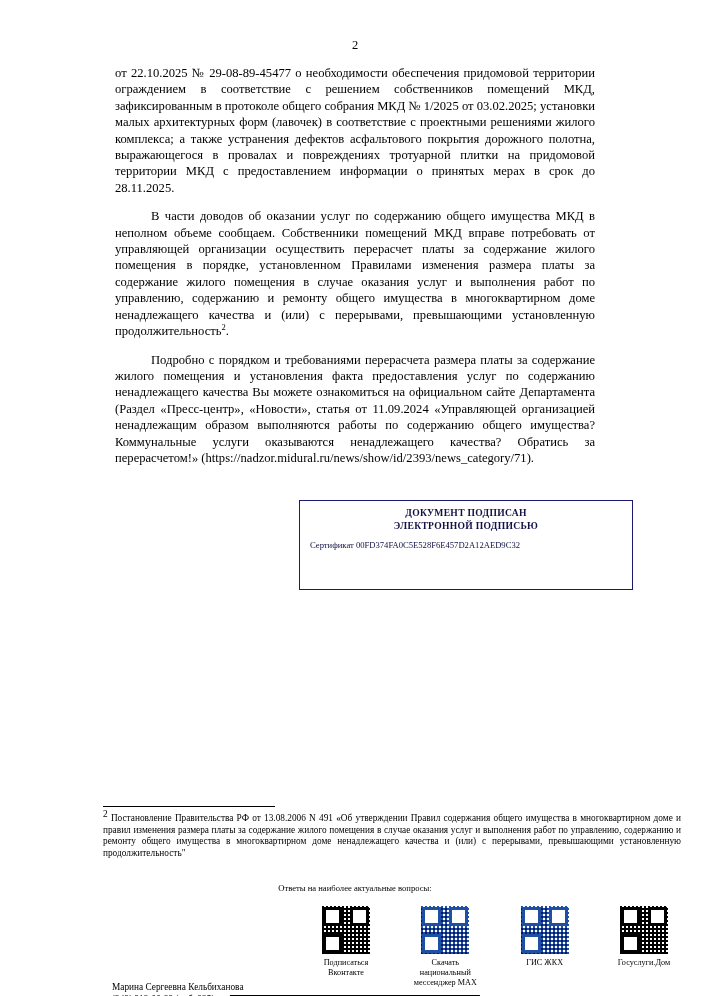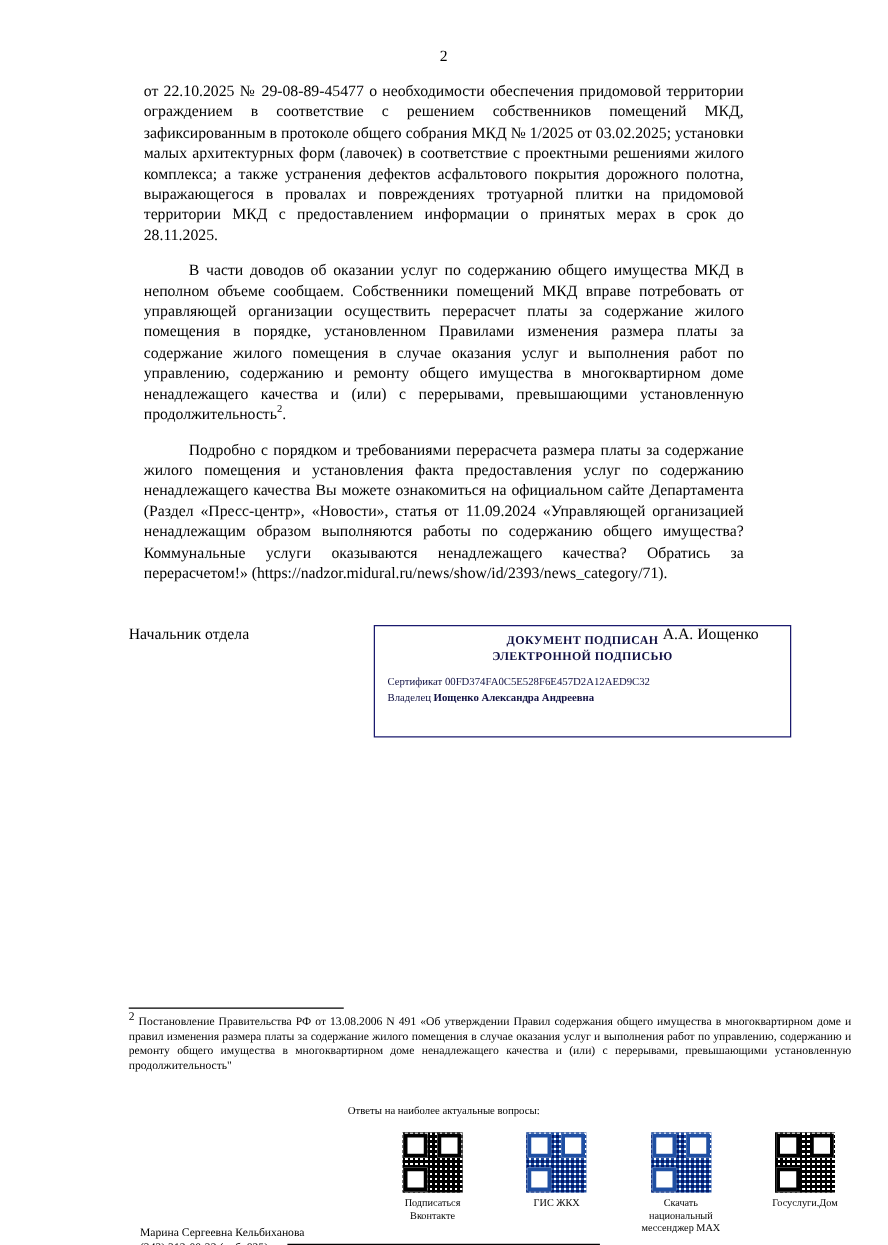--- a/index.html
+++ b/index.html
@@ -191,36 +191,28 @@
 <div class="page">
 
   <div class="page-number">2</div>
 
   <div class="body-text">
     <p>от 22.10.2025 № 29-08-89-45477 о необходимости обеспечения придомовой территории ограждением в соответствие с решением собственников помещений МКД, зафиксированным в протоколе общего собрания МКД № 1/2025 от 03.02.2025; установки малых архитектурных форм (лавочек) в соответствие с проектными решениями жилого комплекса; а также устранения дефектов асфальтового покрытия дорожного полотна, выражающегося в провалах и повреждениях тротуарной плитки на придомовой территории МКД с предоставлением информации о принятых мерах в срок до 28.11.2025.</p>
     <p class="indent"><span>В части доводов об оказании услуг по содержанию общего имущества МКД в неполном объеме сообщаем. Собственники помещений МКД вправе потребовать от управляющей организации осуществить перерасчет платы за содержание жилого помещения в порядке, установленном Правилами изменения размера платы за содержание жилого помещения в случае оказания услуг и выполнения работ по управлению, содержанию и ремонту общего имущества в многоквартирном доме ненадлежащего качества и (или) с перерывами, превышающими установленную продолжительность</span><sup>2</sup><span>.</span></p>
     <p class="indent">Подробно с порядком и требованиями перерасчета размера платы за содержание жилого помещения и установления факта предоставления услуг по содержанию ненадлежащего качества Вы можете ознакомиться на официальном сайте Департамента (Раздел «Пресс-центр», «Новости», статья от 11.09.2024 «Управляющей организацией ненадлежащим образом выполняются работы по содержанию общего имущества? Коммунальные услуги оказываются ненадлежащего качества? Обратись за перерасчетом!» (https://nadzor.midural.ru/news/show/id/2393/news_category/71).</p>
   </div>
 
-  <div class="signature-row">
-    <span>Начальник отдела</span>
-    <span>А.А. Иощенко</span>
-  </div>
 
   <div class="sign-stamp">
     <div class="title">ДОКУМЕНТ ПОДПИСАН</div>
     <div class="title">ЭЛЕКТРОННОЙ ПОДПИСЬЮ</div>
     <div class="row first">
       <span>Сертификат</span>
       <span>00FD374FA0C5E528F6E457D2A12AED9C32</span>
     </div>
-    <div class="row">
-      <span>Владелец</span>
-      <b>Иощенко Александра Андреевна</b>
-    </div>
   </div>
 
   <div class="footnote-wrap">
     <div class="footnote-rule"></div>
     <div class="footnote">
       <span class="marker">2</span>
       <span>Постановление Правительства РФ от 13.08.2006 N 491 «Об утверждении Правил содержания общего имущества в многоквартирном доме и правил изменения размера платы за содержание жилого помещения в случае оказания услуг и выполнения работ по управлению, содержанию и ремонту общего имущества в многоквартирном доме ненадлежащего качества и (или) с перерывами, превышающими установленную продолжительность"</span>
     </div>
   </div>
 
@@ -231,30 +223,30 @@
       <div class="qr-box">
           <div class="bl"></div>
         </div>
       <div class="qr-caption" style="white-space:pre-line">Подписаться
 Вконтакте</div>
     </div>
     <div class="qr-item blue">
       <div class="qr-box">
           <div class="bl"></div>
         </div>
-      <div class="qr-caption" style="white-space:pre-line">ГИС ЖКХ</div>
-    </div>
-    <div class="qr-item blue">
-      <div class="qr-box">
-          <div class="bl"></div>
-        </div>
       <div class="qr-caption" style="white-space:pre-line">Скачать
 национальный
 мессенджер MAX</div>
     </div>
+    <div class="qr-item blue">
+      <div class="qr-box">
+          <div class="bl"></div>
+        </div>
+      <div class="qr-caption" style="white-space:pre-line">ГИС ЖКХ</div>
+    </div>
     <div class="qr-item">
       <div class="qr-box">
           <div class="bl"></div>
         </div>
       <div class="qr-caption" style="white-space:pre-line">Госуслуги.Дом</div>
     </div>
   </div>
 
   <div class="contact">
     <div>Марина Сергеевна Кельбиханова</div>

